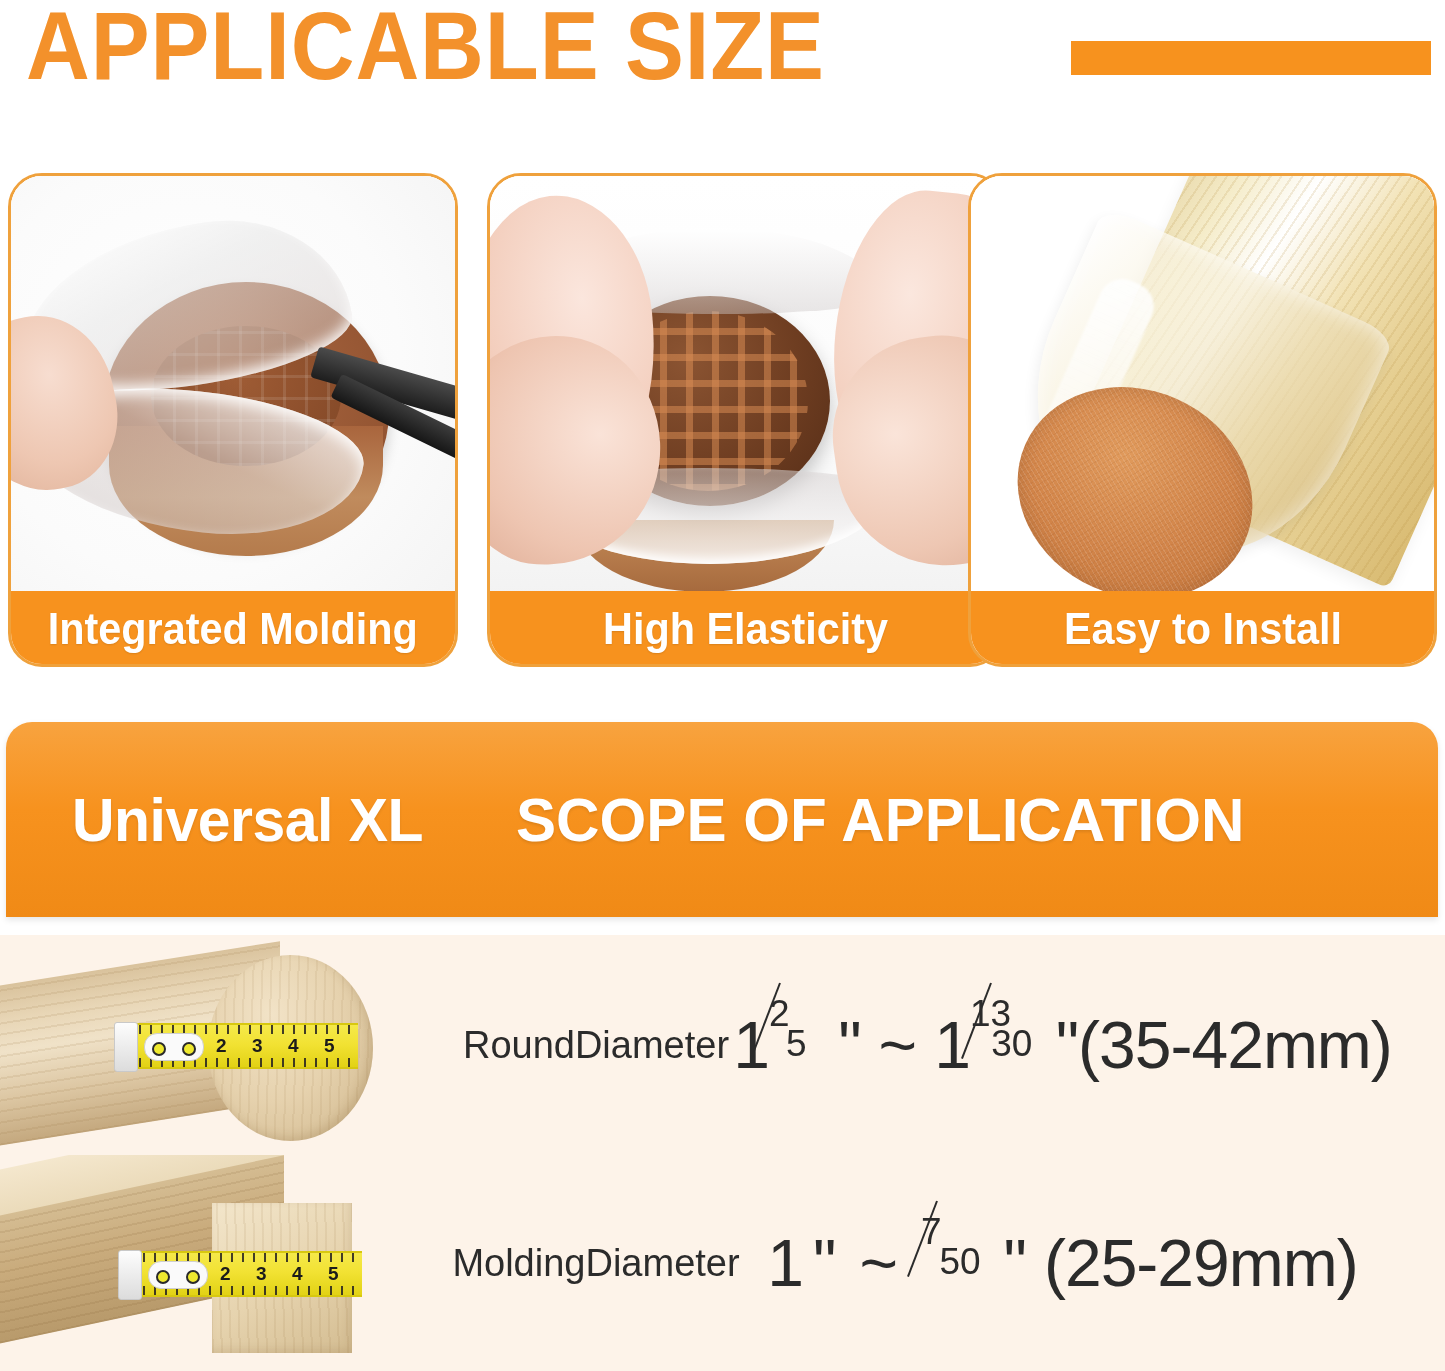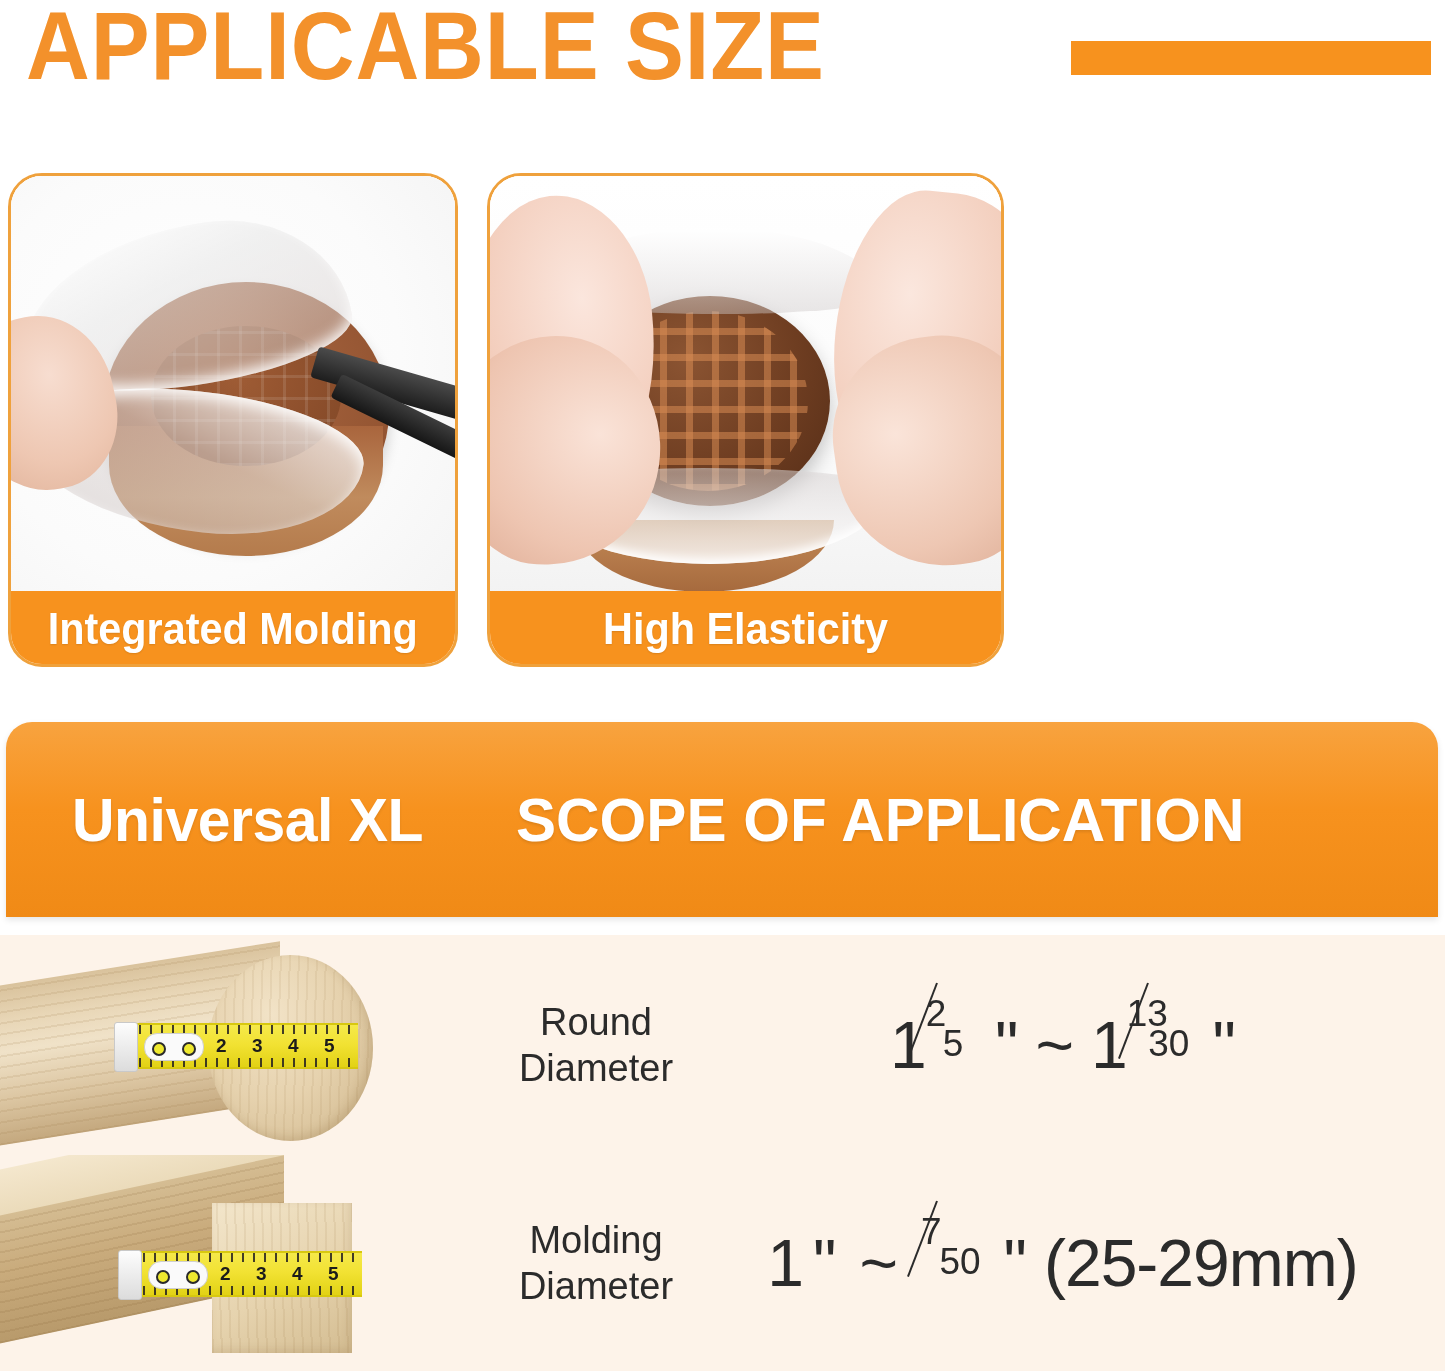--- a/index.html
+++ b/index.html
@@ -251,21 +251,21 @@
     position:absolute;left:0;top:935px;width:1445px;height:436px;
     background:#FDF3E9;
   }
   .size-row{position:absolute;left:0;width:1445px;}
   #row-round{top:0;height:220px;}
   #row-square{top:220px;height:216px;}
 
   .row-img{position:absolute;left:0;top:0;width:512px;height:100%;overflow:hidden;}
   .row-label{
     position:absolute;left:512px;width:168px;height:100%;
-    display:flex;flex-direction:column;align-items:center;justify-content:center;
+    display:flex;flex-direction:row;align-items:center;justify-content:center;
     color:#2b2b2b;font-size:38px;line-height:46px;text-align:center;
   }
   .row-value{
     position:absolute;left:690px;right:10px;height:100%;
     display:flex;align-items:center;justify-content:center;
     color:#2b2b2b;
     font-size:0;
     white-space:nowrap;
   }
   .val-txt{font-size:66px;letter-spacing:-1px;}
@@ -408,20 +408,34 @@
       <div class="p2-finger-l"></div>
       <div class="p2-finger-l2"></div>
       <div class="p2-finger-r"></div>
       <div class="p2-finger-r2"></div>
     </div>
     <div class="card-caption">
       <span class="card-caption-text">High Elasticity</span>
     </div>
   </div>
 
+  <div class="feature-card" style="left:968px;width:469px;">
+    <div class="card-photo">
+      <div class="p3-bg"></div>
+      <div class="p3-leg"></div>
+      <div class="p3-leg-grain"></div>
+      <div class="p3-cap"></div>
+      <div class="p3-cap-hl"></div>
+      <div class="p3-felt"></div>
+      <div class="p3-felt-tex"></div>
+    </div>
+    <div class="card-caption">
+      <span class="card-caption-text">Easy to Install</span>
+    </div>
+  </div>
 </div>
 
 <div id="scope-header">
   <div id="scope-universal">Universal XL</div>
   <div id="scope-title">SCOPE OF APPLICATION</div>
 </div>
 
 <div id="size-table">
 
   <div class="size-row" id="row-round">
@@ -459,20 +473,21 @@
       </span>
       <span class="val-txt">"</span>
       <span class="val-txt" style="padding:0 18px;">~</span>
       <span class="val-txt">1</span>
       <span class="frac" style="width:1.3em;">
         <span class="num">13</span>
         <span class="bar" style="left:.3em;"></span>
         <span class="den" style="left:.58em;">30</span>
       </span>
       <span class="val-txt">"</span>
+      <span class="val-txt">(35-42mm)</span>
     </div>
   </div>
 
   <div class="size-row" id="row-square">
     <div class="row-img">
       <div class="square-leg">
         <div class="sq-top"></div>
         <div class="sq-side"></div>
         <div class="sq-side-grain"></div>
         <div class="sq-face"></div>

